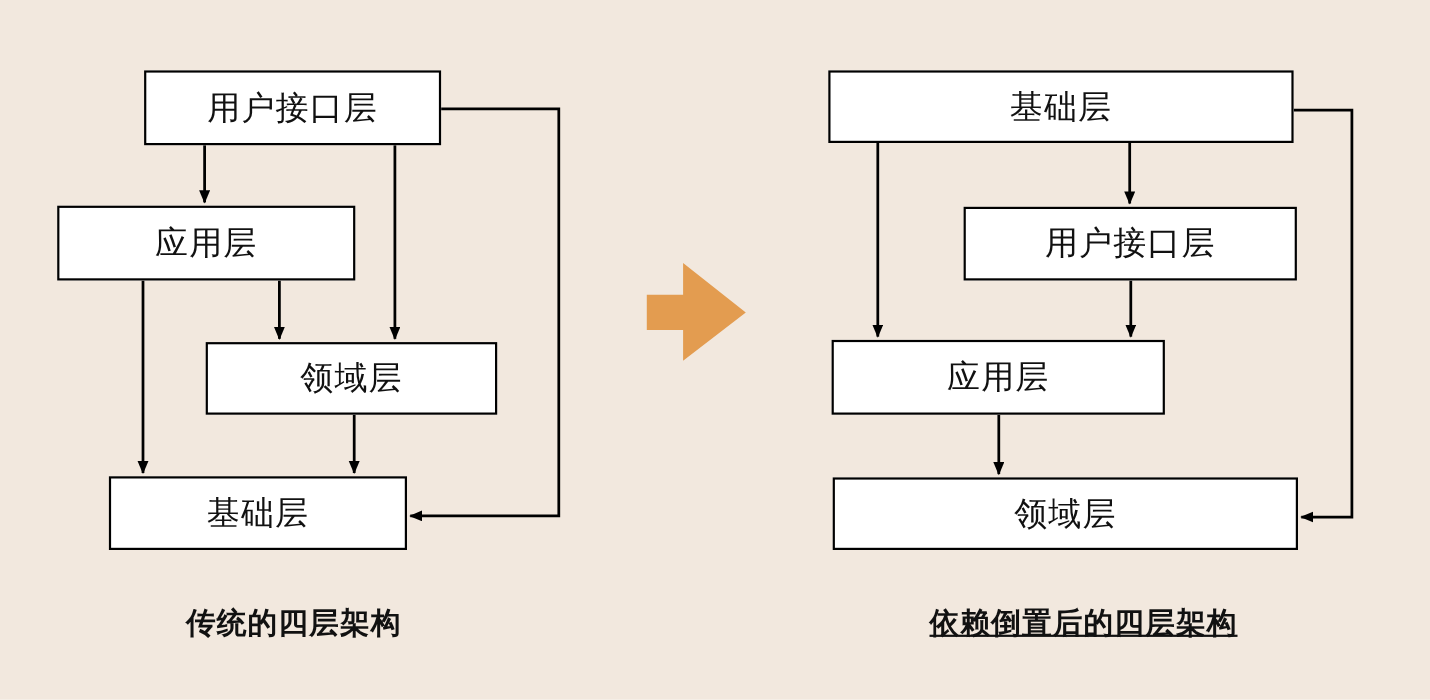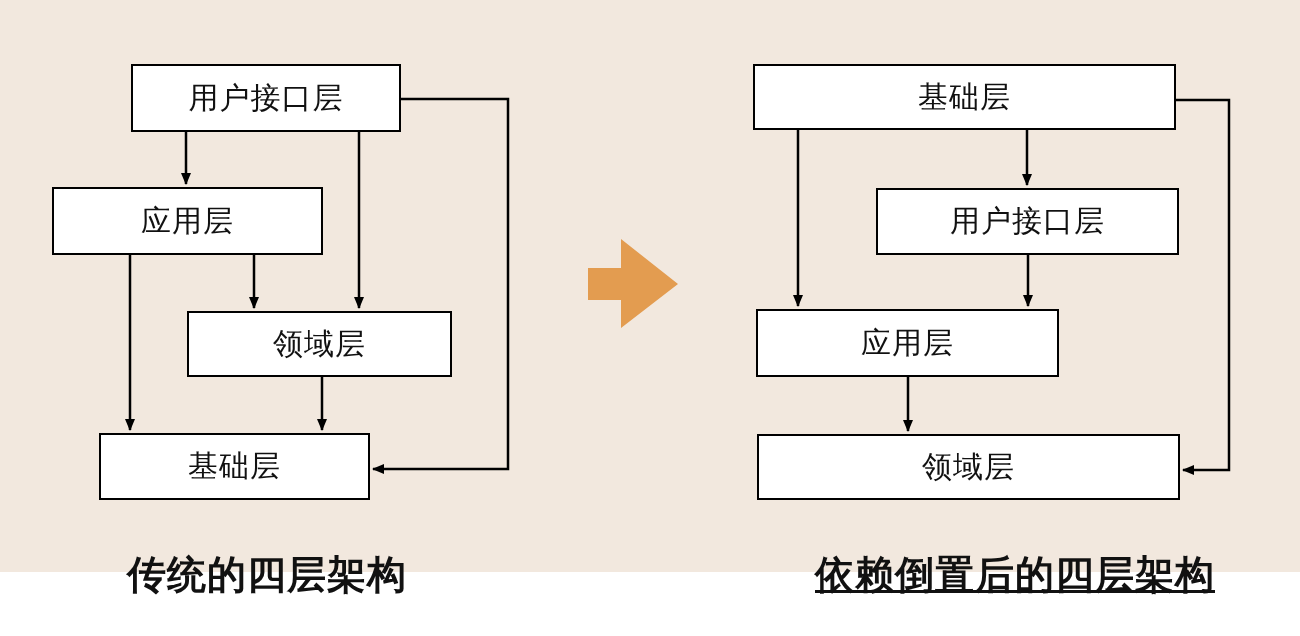--- a/index.html
+++ b/index.html
@@ -8,21 +8,21 @@
   }
   body {
     width: 1300px;
     height: 636px;
     overflow: hidden;
     font-family: "Liberation Sans", "DejaVu Sans", sans-serif;
   }
   .canvas {
     position: relative;
     width: 1300px;
-    height: 572px;
+    height: 636px;
     background: #F2E8DE;
   }
   .connector-layer {
     position: absolute;
     left: 0;
     top: 0;
     width: 1300px;
     height: 636px;
   }
   .node {
@@ -46,21 +46,21 @@
   
   .b-r1 { left: 753px; top: 64px;  width: 423px; height: 66px; }
   .b-r2 { left: 876px; top: 188px; width: 303px; height: 67px; }
   .b-r3 { left: 756px; top: 309px; width: 303px; height: 68px; }
   .b-r4 { left: 757px; top: 434px; width: 423px; height: 66px; }
   .caption {
     position: absolute;
     top: 548px;
     width: 340px;
     text-align: center;
-    font-size: 39px;
+    font-size: 27px;
     font-weight: 700;
     color: #111111;
     letter-spacing: 1px;
     white-space: nowrap;
   }
   .caption-left  { left: 97px; }
   .caption-right { left: 815px; text-decoration: underline; }
 </style>
 </head>
 <body>

